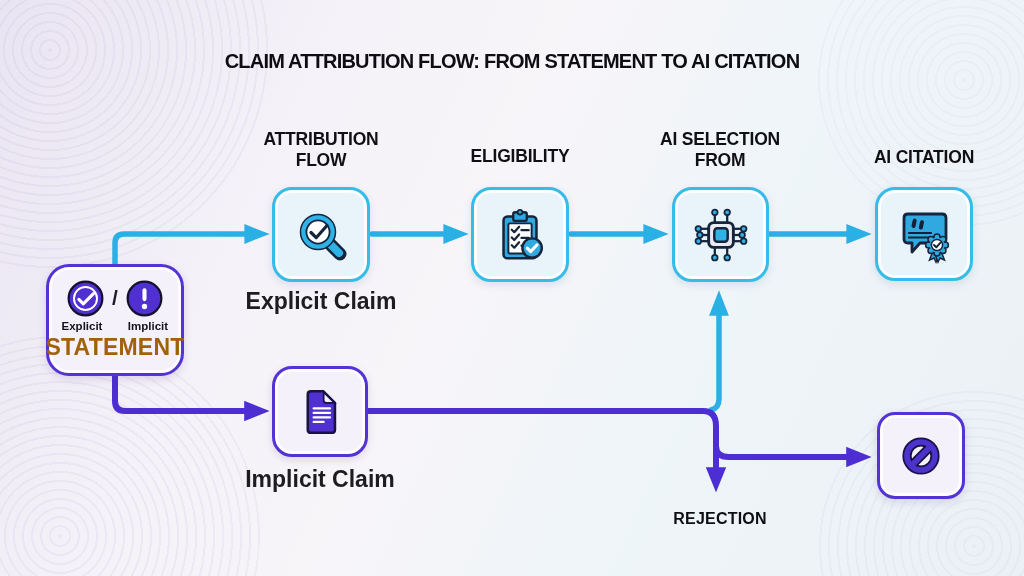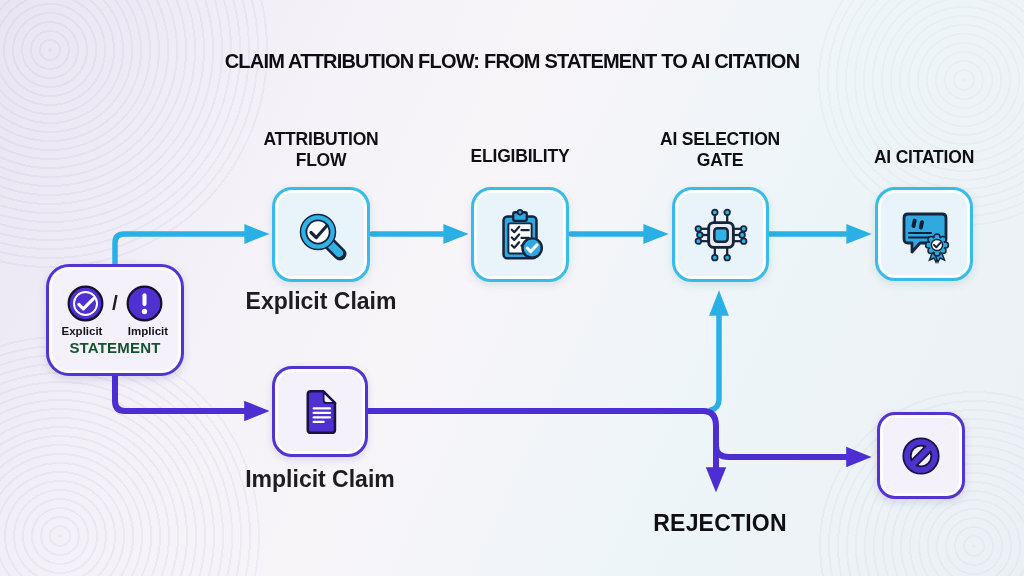--- a/index.html
+++ b/index.html
@@ -25,29 +25,29 @@
   .node{position:absolute;z-index:2;display:flex;align-items:center;justify-content:center;
     border-radius:20px;box-sizing:border-box;box-shadow:0 3px 8px rgba(70,70,130,0.14);}
   .node.cyan{border:3.5px solid #36bce8;background:#e8f4fa;box-shadow:0 3px 8px rgba(60,110,150,0.15), inset 0 0 0 3px rgba(255,255,255,0.8);}
   .node.purple{border:3.5px solid #5433d4;background:#f4f1fb;box-shadow:0 3px 8px rgba(80,60,150,0.16), inset 0 0 0 3px rgba(255,255,255,0.8);}
 
   .node-title{position:absolute;z-index:2;text-align:center;font-weight:800;
     font-size:17.5px;line-height:1.2;color:#101014;letter-spacing:-0.2px;}
   .caption{position:absolute;z-index:2;text-align:center;font-weight:600;
     font-size:23px;color:#1d1d20;}
   .end-label{position:absolute;z-index:2;text-align:center;font-weight:800;
-    font-size:23px;color:#0f0f13;letter-spacing:0.2px;}
+    font-size:16px;color:#0f0f13;letter-spacing:0.2px;}
 
   
   .statement-inner{display:flex;flex-direction:column;align-items:center;gap:2px;}
   .icon-row{display:flex;align-items:center;gap:7px;}
   .slash{font-size:21px;font-weight:700;color:#1d1d2a;transform:translateY(-1px);}
   .mini-labels{display:flex;gap:12px;}
   .mini-labels span{width:54px;text-align:center;font-size:11.5px;font-weight:600;color:#141418;}
-  .statement-word{font-size:15px;font-weight:800;color:#14532d;letter-spacing:0.2px;margin-top:0;}
+  .statement-word{font-size:23px;font-weight:800;color:#a16207;letter-spacing:0.2px;margin-top:0;}
 </style>
 </head>
 <body>
 
 <div id="stage">
 
   <div class="ripple tl"></div>
   <div class="ripple bl"></div>
   <div class="ripple tr"></div>
   <div class="ripple br"></div>
@@ -124,21 +124,21 @@
       <line x1="33.5" y1="27" x2="41" y2="27" stroke="#16243c" stroke-width="2.2" stroke-linecap="round"></line>
       <path d="M23.5 34.5 l2.6 2.6 5 -5.6" fill="none" stroke="#16243c" stroke-width="2.3" stroke-linecap="round" stroke-linejoin="round"></path>
       <line x1="33.5" y1="35" x2="41" y2="35" stroke="#16243c" stroke-width="2.2" stroke-linecap="round"></line>
       <path d="M23.5 42.5 l2.6 2.6 5 -5.6" fill="none" stroke="#16243c" stroke-width="2.3" stroke-linecap="round" stroke-linejoin="round"></path>
       <line x1="33.5" y1="43" x2="38" y2="43" stroke="#16243c" stroke-width="2.2" stroke-linecap="round"></line>
       <circle cx="44.5" cy="45.5" r="10" fill="#2fa9e0" stroke="#16243c" stroke-width="2.5"></circle>
       <path d="M39.5 45.5 l3.6 3.6 6.5 -7" fill="none" stroke="#ffffff" stroke-width="3.2" stroke-linecap="round" stroke-linejoin="round"></path>
     </svg>
   </div>
 
-  <div class="node-title" style="left:635px;top:129px;width:170px;">AI SELECTION GATE</div>
+  <div class="node-title" style="left:635px;top:129px;width:170px;">AI SELECTION FROM</div>
   <div class="node cyan" style="left:672px;top:187px;width:97px;height:95px;">
     <svg width="66" height="66" viewBox="0 0 64 64">
       <g stroke="#16243c" stroke-width="2.2">
         <line x1="26" y1="20" x2="26" y2="12"></line>
           <line x1="38" y1="20" x2="38" y2="12"></line>
         <line x1="26" y1="44" x2="26" y2="52"></line>
           <line x1="38" y1="44" x2="38" y2="52"></line>
         <line x1="20" y1="26" x2="12" y2="26"></line>
           <line x1="20" y1="32" x2="14" y2="32"></line>
           <line x1="20" y1="38" x2="12" y2="38"></line>

